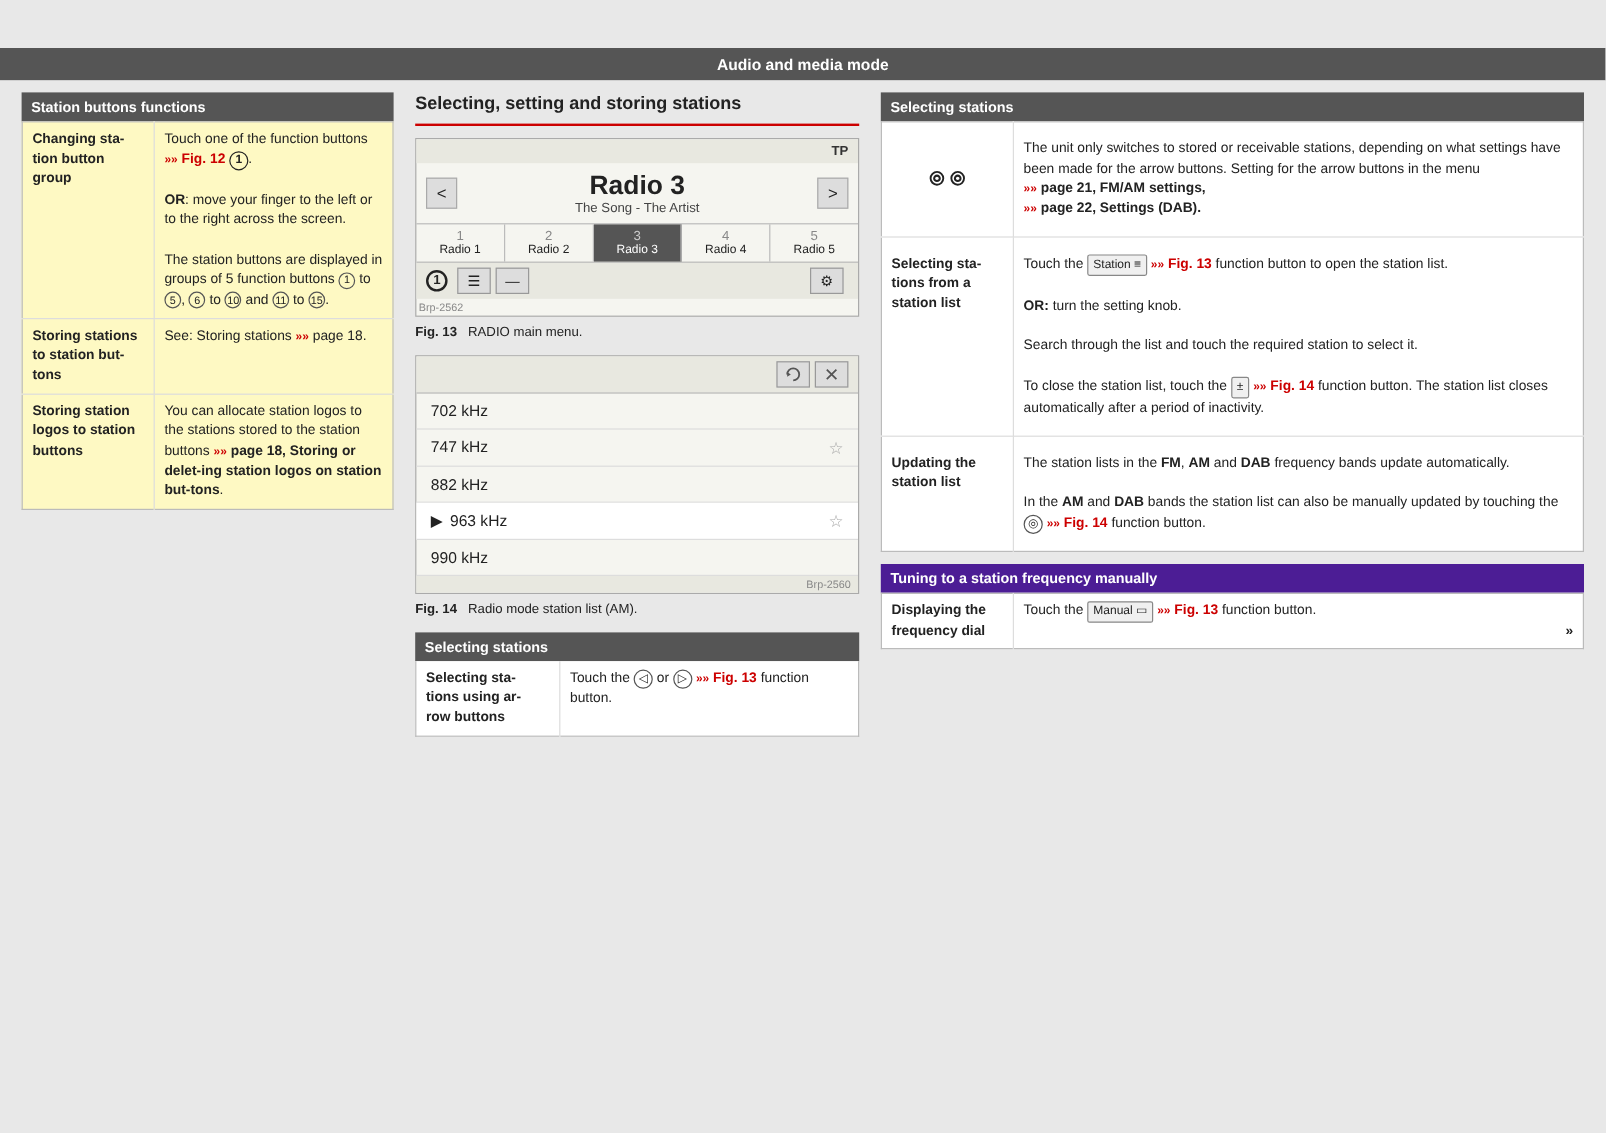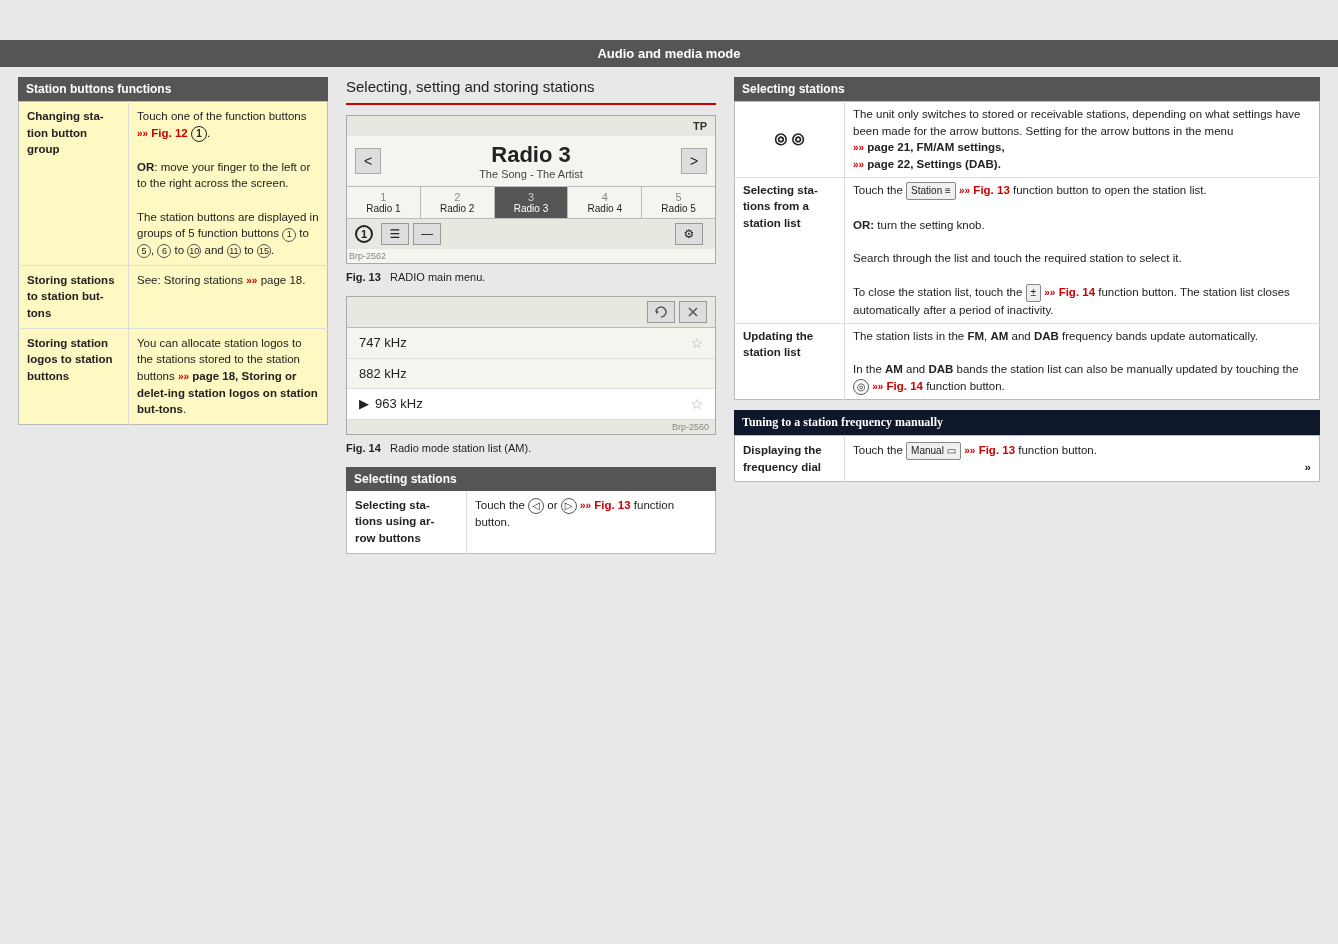--- a/index.html
+++ b/index.html
@@ -73,21 +73,21 @@
     }
 
     
     .mid-col {
       width: 370px;
       flex-shrink: 0;
       margin-right: 18px;
     }
     .mid-col h2 {
       font-size: 15px;
-      font-weight: normal;
+      font-weight: bold;
       margin-bottom: 10px;
       line-height: 1.3;
       border-bottom: 2px solid #c00;
       padding-bottom: 6px;
     }
     .radio-display {
       border: 1px solid #aaa;
       background: #f5f5f0;
       margin-bottom: 4px;
     }
@@ -292,44 +292,43 @@
       padding: 5px 8px;
     }
     .right-table {
       width: 100%;
       border-collapse: collapse;
       background: #fff;
       border: 1px solid #bbb;
       margin-bottom: 10px;
     }
     .right-table td {
-      padding: 4px 8px;
+      padding: 14px 8px;
       vertical-align: top;
       border-bottom: 1px solid #ddd;
       font-size: 11.5px;
       line-height: 1.45;
     }
     .right-table td:first-child {
       font-weight: bold;
       width: 110px;
       border-right: 1px solid #ddd;
     }
     .right-table tr:last-child td {
       border-bottom: none;
     }
     .tuning-section {
       margin-top: 4px;
     }
     .tuning-header {
-      background: #0f172a;
+      background: #4c1d95;
       color: #fff;
       font-weight: bold;
       font-size: 12px;
       padding: 5px 8px;
-      font-family: Liberation Serif, serif;
     }
     .tuning-table {
       width: 100%;
       border-collapse: collapse;
       background: #fff;
       border: 1px solid #bbb;
     }
     .tuning-table td {
       padding: 6px 8px;
       vertical-align: top;
@@ -471,32 +470,40 @@
               <polygon points="2,5 2,9 5,7" fill="#555"></polygon>
             </svg>
           </div>
           <div class="sl-icon-btn">
             <svg width="14" height="14" viewBox="0 0 14 14" fill="none" xmlns="http://www.w3.org/2000/svg">
               <path d="M3 11 L11 3 M3 3 L11 11" stroke="#555" stroke-width="1.5"></path>
             </svg>
           </div>
         </div>
         <div class="sl-row">
+          <span>702 kHz</span>
+          <span class="sl-star"></span>
+        </div>
+        <div class="sl-row">
           <span>747 kHz</span>
           <span class="sl-star">☆</span>
         </div>
         <div class="sl-row">
           <span>882 kHz</span>
           <span class="sl-star"></span>
         </div>
         <div class="sl-row playing">
           <span>
             <span style="margin-right:6px;font-size:13px;">▶</span>963 kHz
           </span>
           <span class="sl-star">☆</span>
+        </div>
+        <div class="sl-row">
+          <span>990 kHz</span>
+          <span class="sl-star"></span>
         </div>
         <div class="sl-brp">Brp-2560</div>
       </div>
       <div class="fig-caption">
         <strong>Fig. 14</strong>&nbsp;&nbsp; Radio mode station list (AM).
       </div>
 
       <div class="sel-section-header">
         <span>Selecting stations</span>
       </div>

